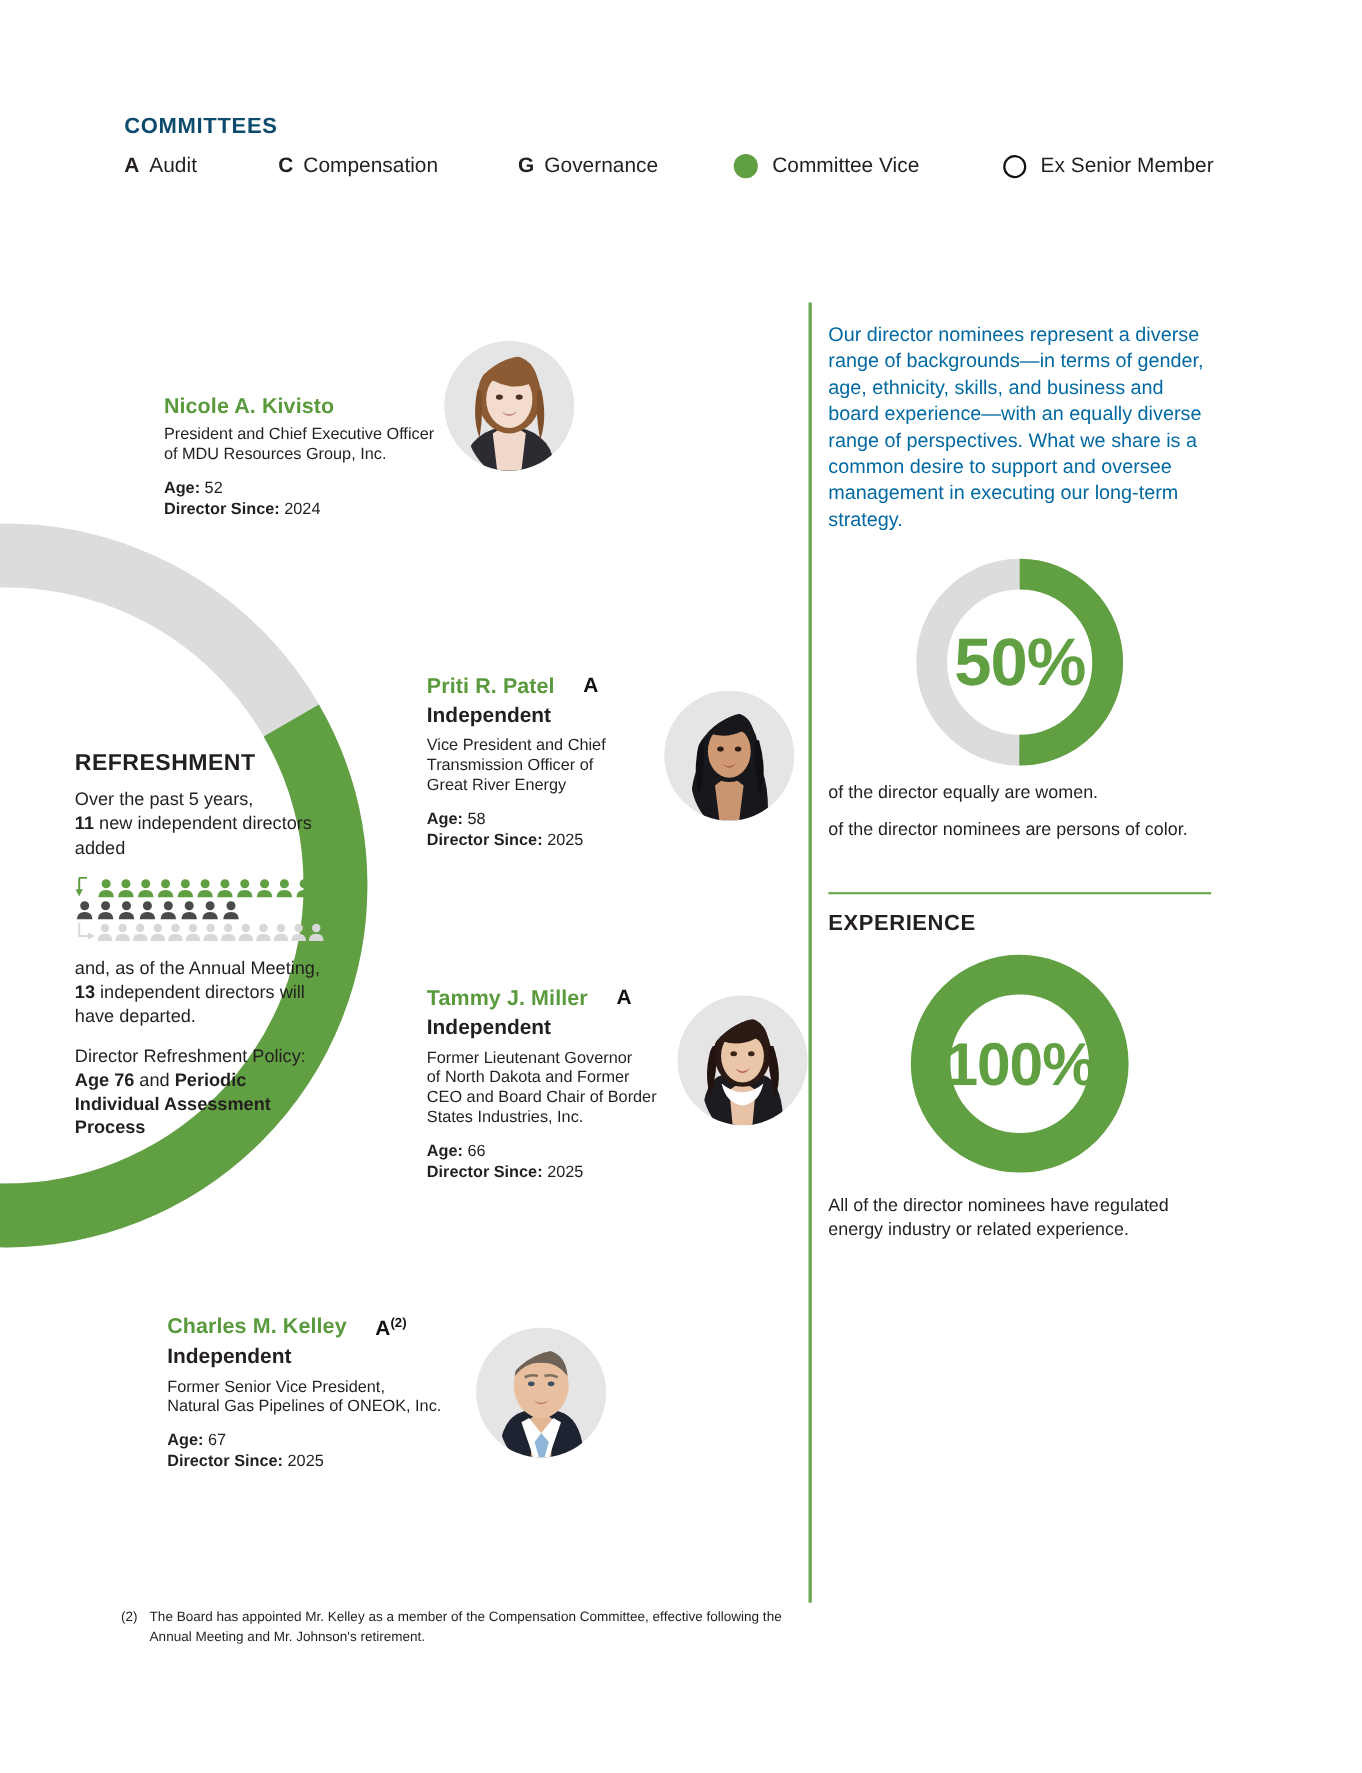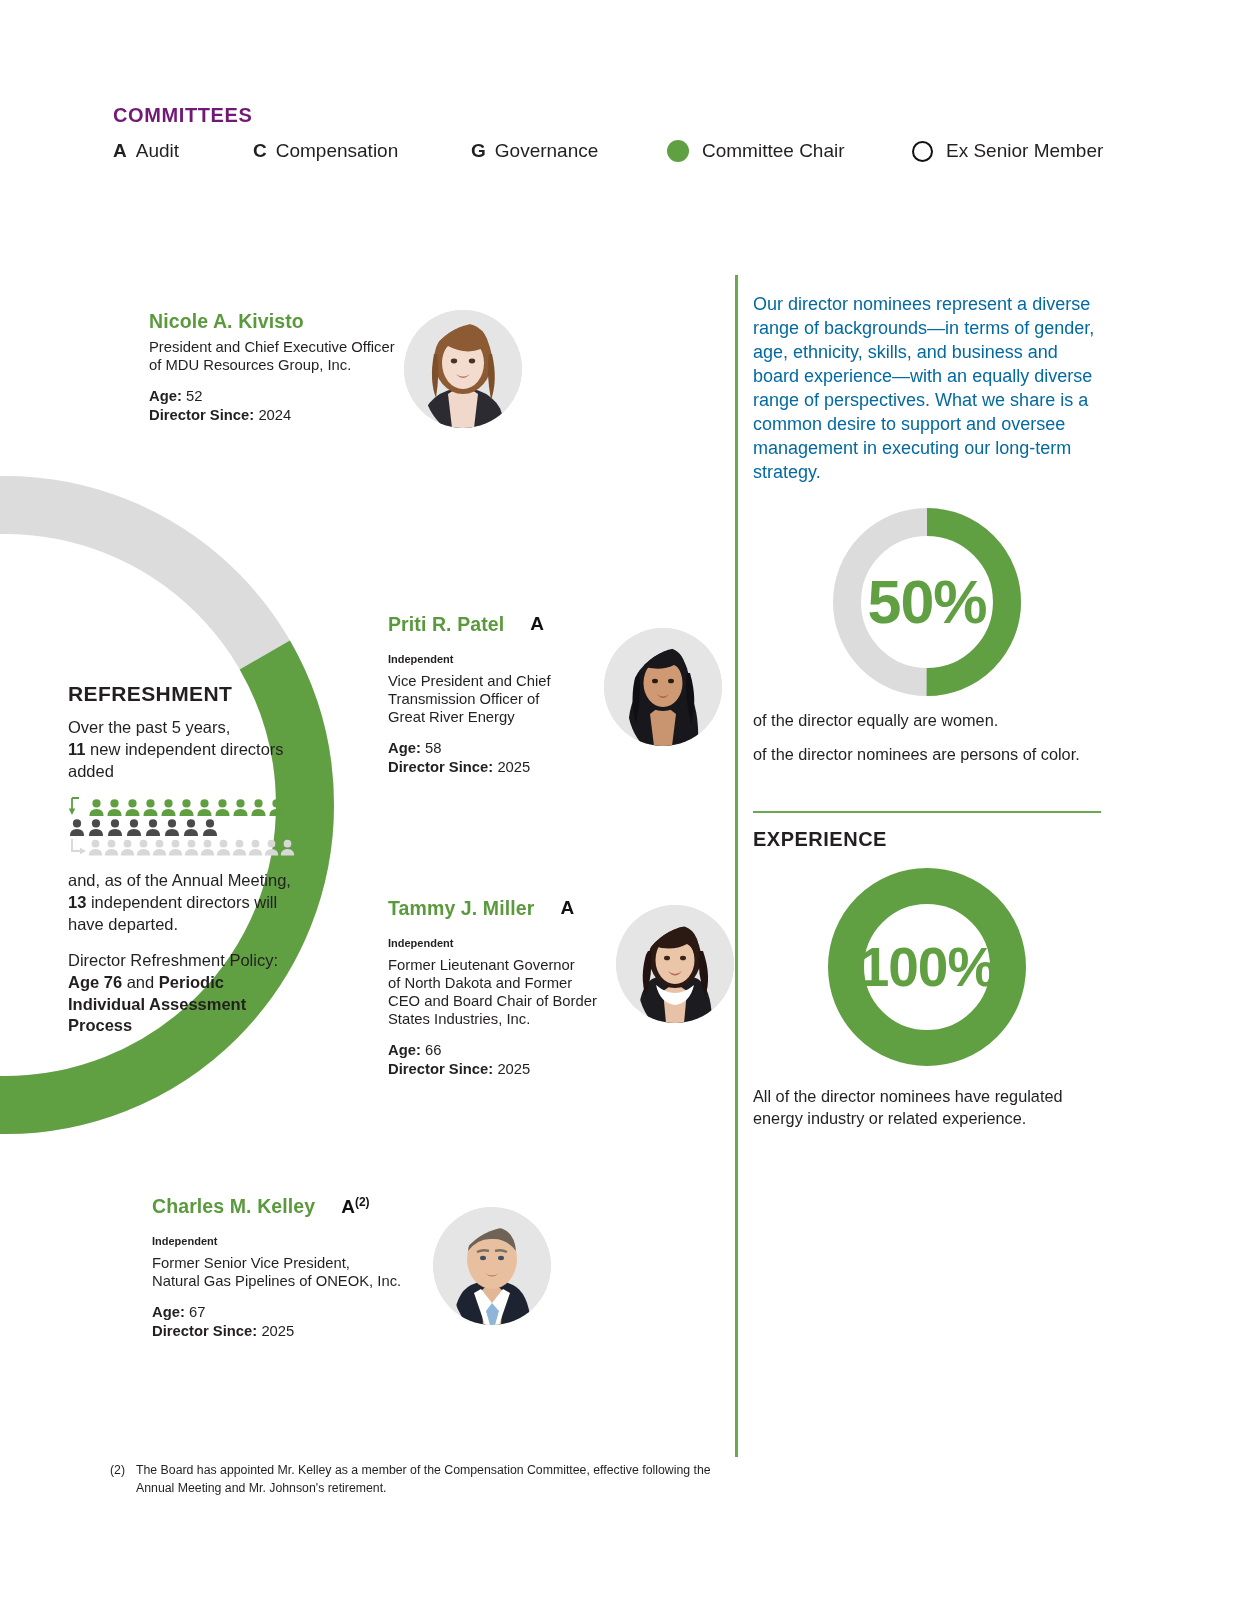--- a/index.html
+++ b/index.html
@@ -23,21 +23,21 @@
   #committees {
     position: absolute;
     left: 113px;
     top: 104px;
     width: 1000px;
   }
   #committees .legend-title {
     font-size: 20px;
     font-weight: bold;
     letter-spacing: 0.6px;
-    color: #701a75;
+    color: #0c4a6e;
     margin-bottom: 13px;
   }
   #committees .legend-row {
     display: flex;
     align-items: center;
     font-size: 19px;
     color: #231f20;
   }
   .legend-item {
     display: flex;
@@ -104,24 +104,24 @@
     color: #111111;
     margin-left: 26px;
     vertical-align: top;
   }
   .dir-badges sup {
     font-size: 12px;
     font-weight: bold;
     vertical-align: super;
   }
   .dir-indep {
-    font-size: 11px;
-    font-weight: bold;
-    color: #231f20;
-    margin-top: 17px;
+    font-size: 19px;
+    font-weight: bold;
+    color: #231f20;
+    margin-top: 4px;
   }
   .dir-role {
     font-size: 14.8px;
     line-height: 1.22;
     color: #231f20;
     margin-top: 7px;
     white-space: pre-line;
   }
   .dir-meta {
     font-size: 14.8px;
@@ -251,38 +251,38 @@
       <div class="legend-item" style="width:218px">
         <span class="legend-key">C</span>
         <span class="legend-label">Compensation</span>
       </div>
       <div class="legend-item" style="width:196px">
         <span class="legend-key">G</span>
         <span class="legend-label">Governance</span>
       </div>
       <div class="legend-item" style="width:245px">
         <span class="dot-filled"></span>
-        <span class="legend-label">Committee Chair</span>
+        <span class="legend-label">Committee Vice</span>
       </div>
       <div class="legend-item">
         <span class="dot-outline"></span>
         <span class="legend-label">Ex Senior Member</span>
       </div>
     </div>
   </div>
 
   <svg id="big-arc" viewBox="0 0 700 700">
     <circle cx="350" cy="350" r="300" fill="none" stroke="#dcdcdc" stroke-width="58"></circle>
     <circle cx="350" cy="350" r="300" fill="none" stroke="#61a042" stroke-width="58" stroke-dasharray="1168.7 1884.96" stroke-dashoffset="-314" transform="rotate(-90 350 350)"></circle>
   </svg>
 
   <div id="divider"></div>
 
   <div class="director" style="left:149px; top:310px; width:420px;">
-    <div class="dir-body" style="width:250px;">
+    <div class="dir-body" style="width:250px;margin-top:48px;">
       <div><span class="dir-name">Nicole A. Kivisto</span></div>
       <div class="dir-role" style="margin-top:5px">President and Chief Executive Officer
 of MDU Resources Group, Inc.</div>
       <div class="dir-meta">
         <div><b>Age:</b> <span>52</span></div>
         <div><b>Director Since:</b> <span>2024</span></div>
       </div>
     </div>
     <div class="dir-photo" style="left:255px; top:0px; width:118px; height:118px;">
       <svg width="118" height="118" viewBox="0 0 118 118">

